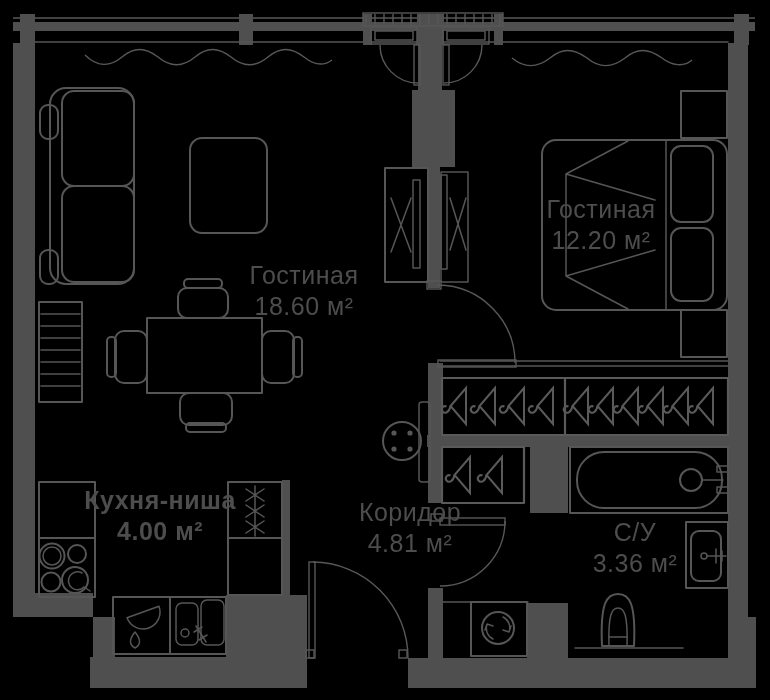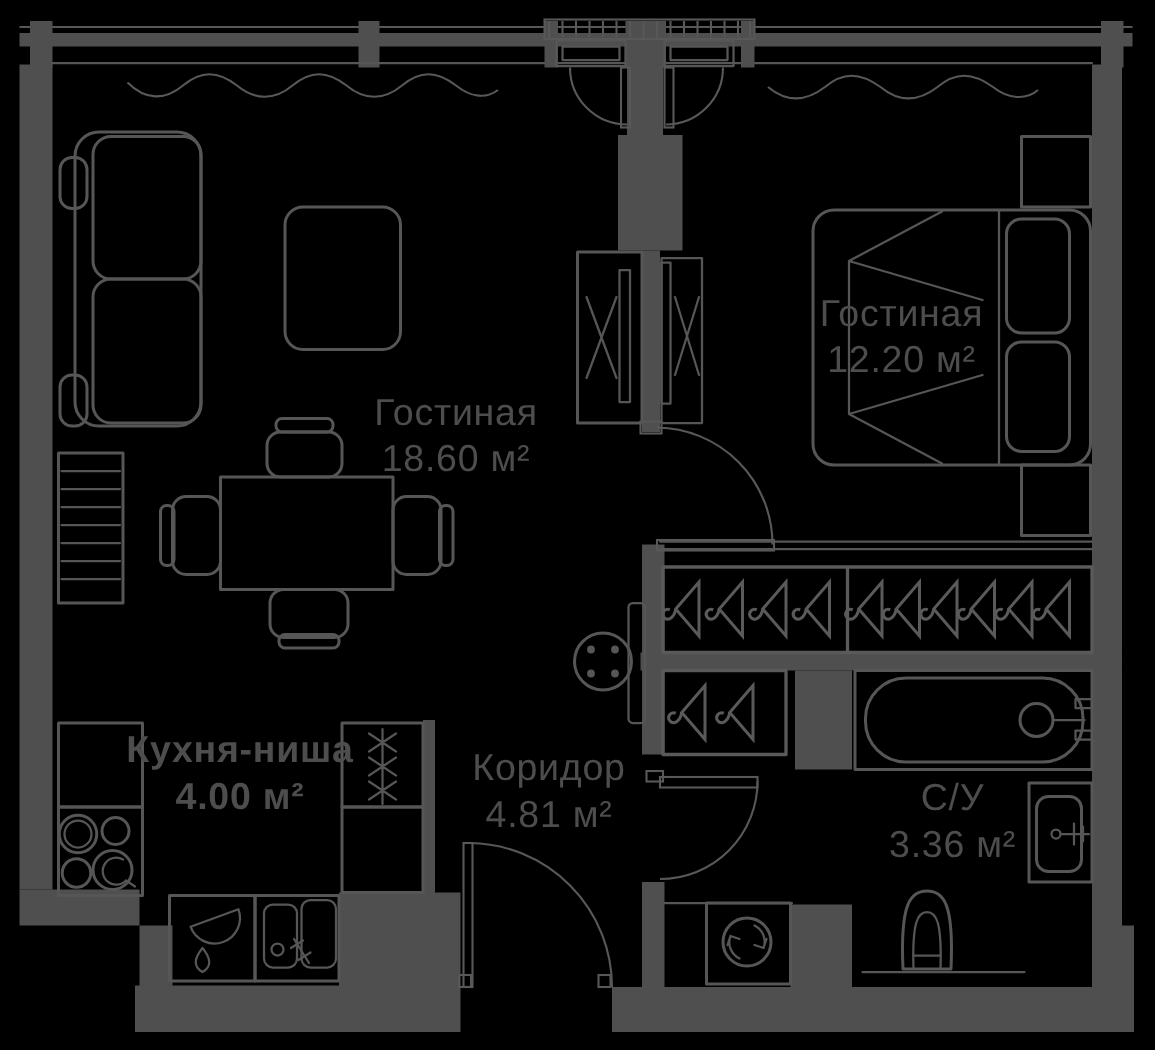--- a/index.html
+++ b/index.html
@@ -241,21 +241,21 @@
 <div class="room-label" style="left:516px;top:194px;">
   <div>Гостиная</div>
   <div class="area">12.20 м²</div>
 </div>
 
 <div class="room-label" style="left:75px;top:485px;font-weight:bold;">
   <div>Кухня-ниша</div>
   <div class="area">4.00 м²</div>
 </div>
 
-<div class="room-label" style="left:281px;top:497px;">
+<div class="room-label" style="left:281px;top:497px;padding-left:44px;">
   <div>Коридор</div>
   <div class="area">4.81 м²</div>
 </div>
 
 <div class="room-label" style="left:550px;top:517px;">
   <div>С/У</div>
   <div class="area">3.36 м²</div>
 </div>
 
 </div>

